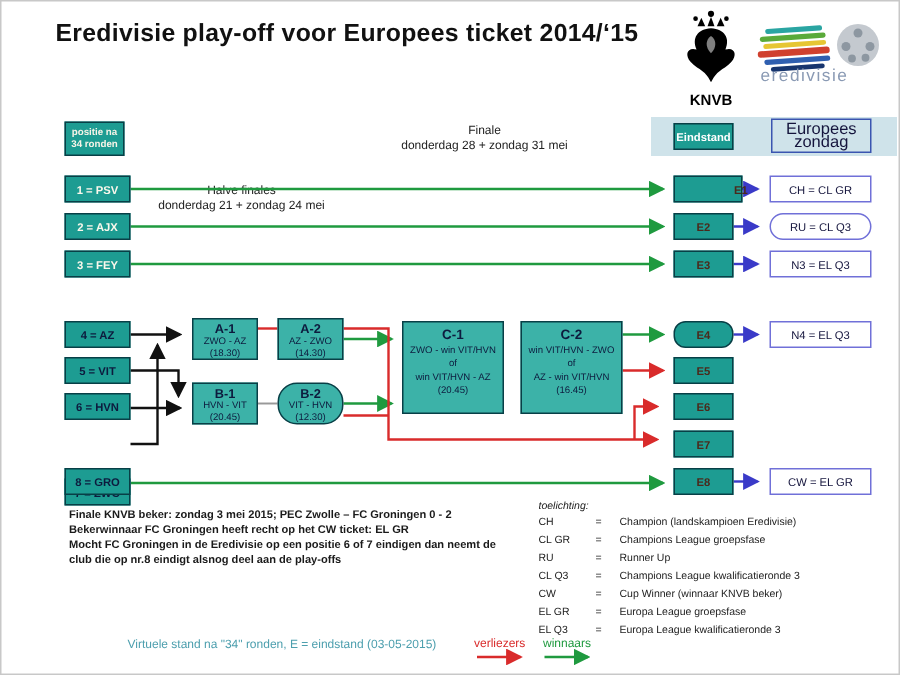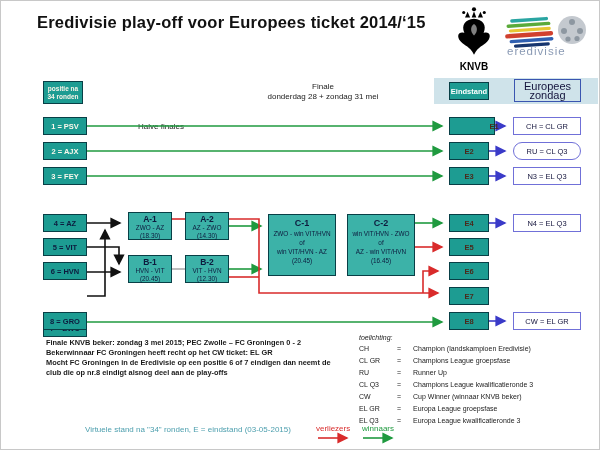--- a/index.html
+++ b/index.html
@@ -88,20 +88,21 @@
   </svg>
   <div class="abs" id="eredivisie-text">eredivisie</div>
 
   <div class="abs" id="header-panel"></div>
   <div class="tealbox" id="positie-box">
     <span>positie na</span>
     <span>34 ronden</span>
   </div>
   <div class="stagehead" style="left:80px;margin-top:40px;">
     <div>Halve finales</div>
+    <div>donderdag 21 + zondag 24 mei</div>
   </div>
   <div class="stagehead" style="left:242px;">
     <div>Finale</div>
     <div>donderdag 28 + zondag 31 mei</div>
   </div>
   <div class="tealbox" id="eindstand-box">Eindstand</div>
   <div id="europees-box">
     <span>Europees</span>
     <span>zondag</span>
   </div>
@@ -171,21 +172,21 @@
   <div class="match" style="left:184px;top:211px;width:44px;height:28px;">
     <div class="t">A-2</div>
     <div class="l">AZ - ZWO</div>
     <div class="l">(14.30)</div>
   </div>
   <div class="match" style="left:127px;top:254px;width:44px;height:28px;">
     <div class="t">B-1</div>
     <div class="l">HVN - VIT</div>
     <div class="l">(20.45)</div>
   </div>
-  <div class="match" style="left:184px;top:254px;width:44px;height:28px;">
+  <div class="match" style="left:184px;top:254px;width:44px;height:28px;border-radius:13px;">
     <div class="t">B-2</div>
     <div class="l">VIT - HVN</div>
     <div class="l">(12.30)</div>
   </div>
 
   <div class="match cbox" style="left:267px;top:213px;width:68px;height:62px;">
     <div class="t">C-1</div>
     <div class="l">ZWO - win VIT/HVN</div>
     <div class="l">of</div>
     <div class="l">win VIT/HVN - AZ</div>
@@ -195,21 +196,21 @@
     <div class="t">C-2</div>
     <div class="l">win VIT/HVN - ZWO</div>
     <div class="l">of</div>
     <div class="l">AZ - win VIT/HVN</div>
     <div class="l">(16.45)</div>
   </div>
 
   <div class="tealbox ebox" style="top:116px;padding-left:44px;">E1</div>
   <div class="tealbox ebox" style="top:141px;">E2</div>
   <div class="tealbox ebox" style="top:166px;">E3</div>
-  <div class="tealbox ebox" style="top:213px;">E4</div>
+  <div class="tealbox ebox" style="top:213px;border-radius:8px;">E4</div>
   <div class="tealbox ebox" style="top:237px;">E5</div>
   <div class="tealbox ebox" style="top:261px;">E6</div>
   <div class="tealbox ebox" style="top:286px;">E7</div>
   <div class="tealbox ebox" style="top:311px;">E8</div>
 
   <div class="ticket" style="top:116px;">CH = CL GR</div>
   <div class="ticket" style="top:141px;border-radius:9px;">RU = CL Q3</div>
   <div class="ticket" style="top:166px;">N3 = EL Q3</div>
   <div class="ticket" style="top:213px;">N4 = EL Q3</div>
   <div class="ticket" style="top:311px;">CW = EL GR</div>

